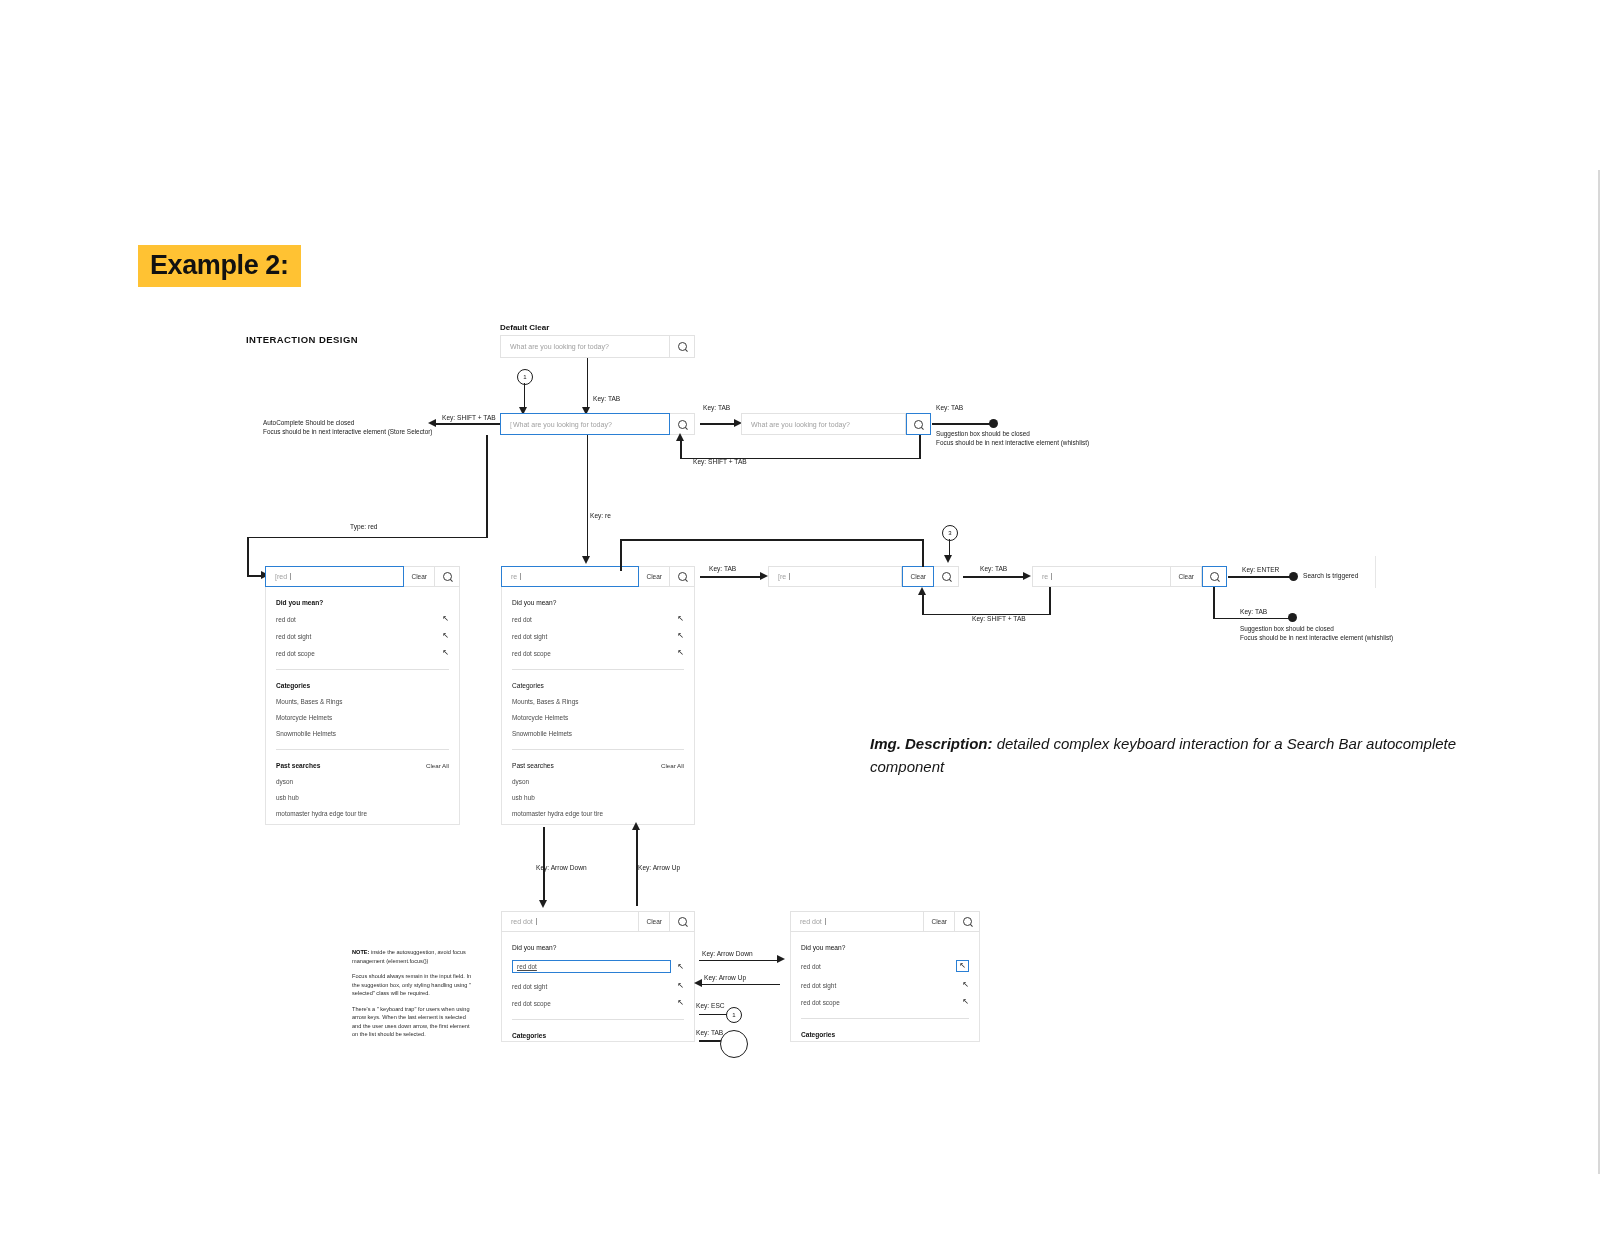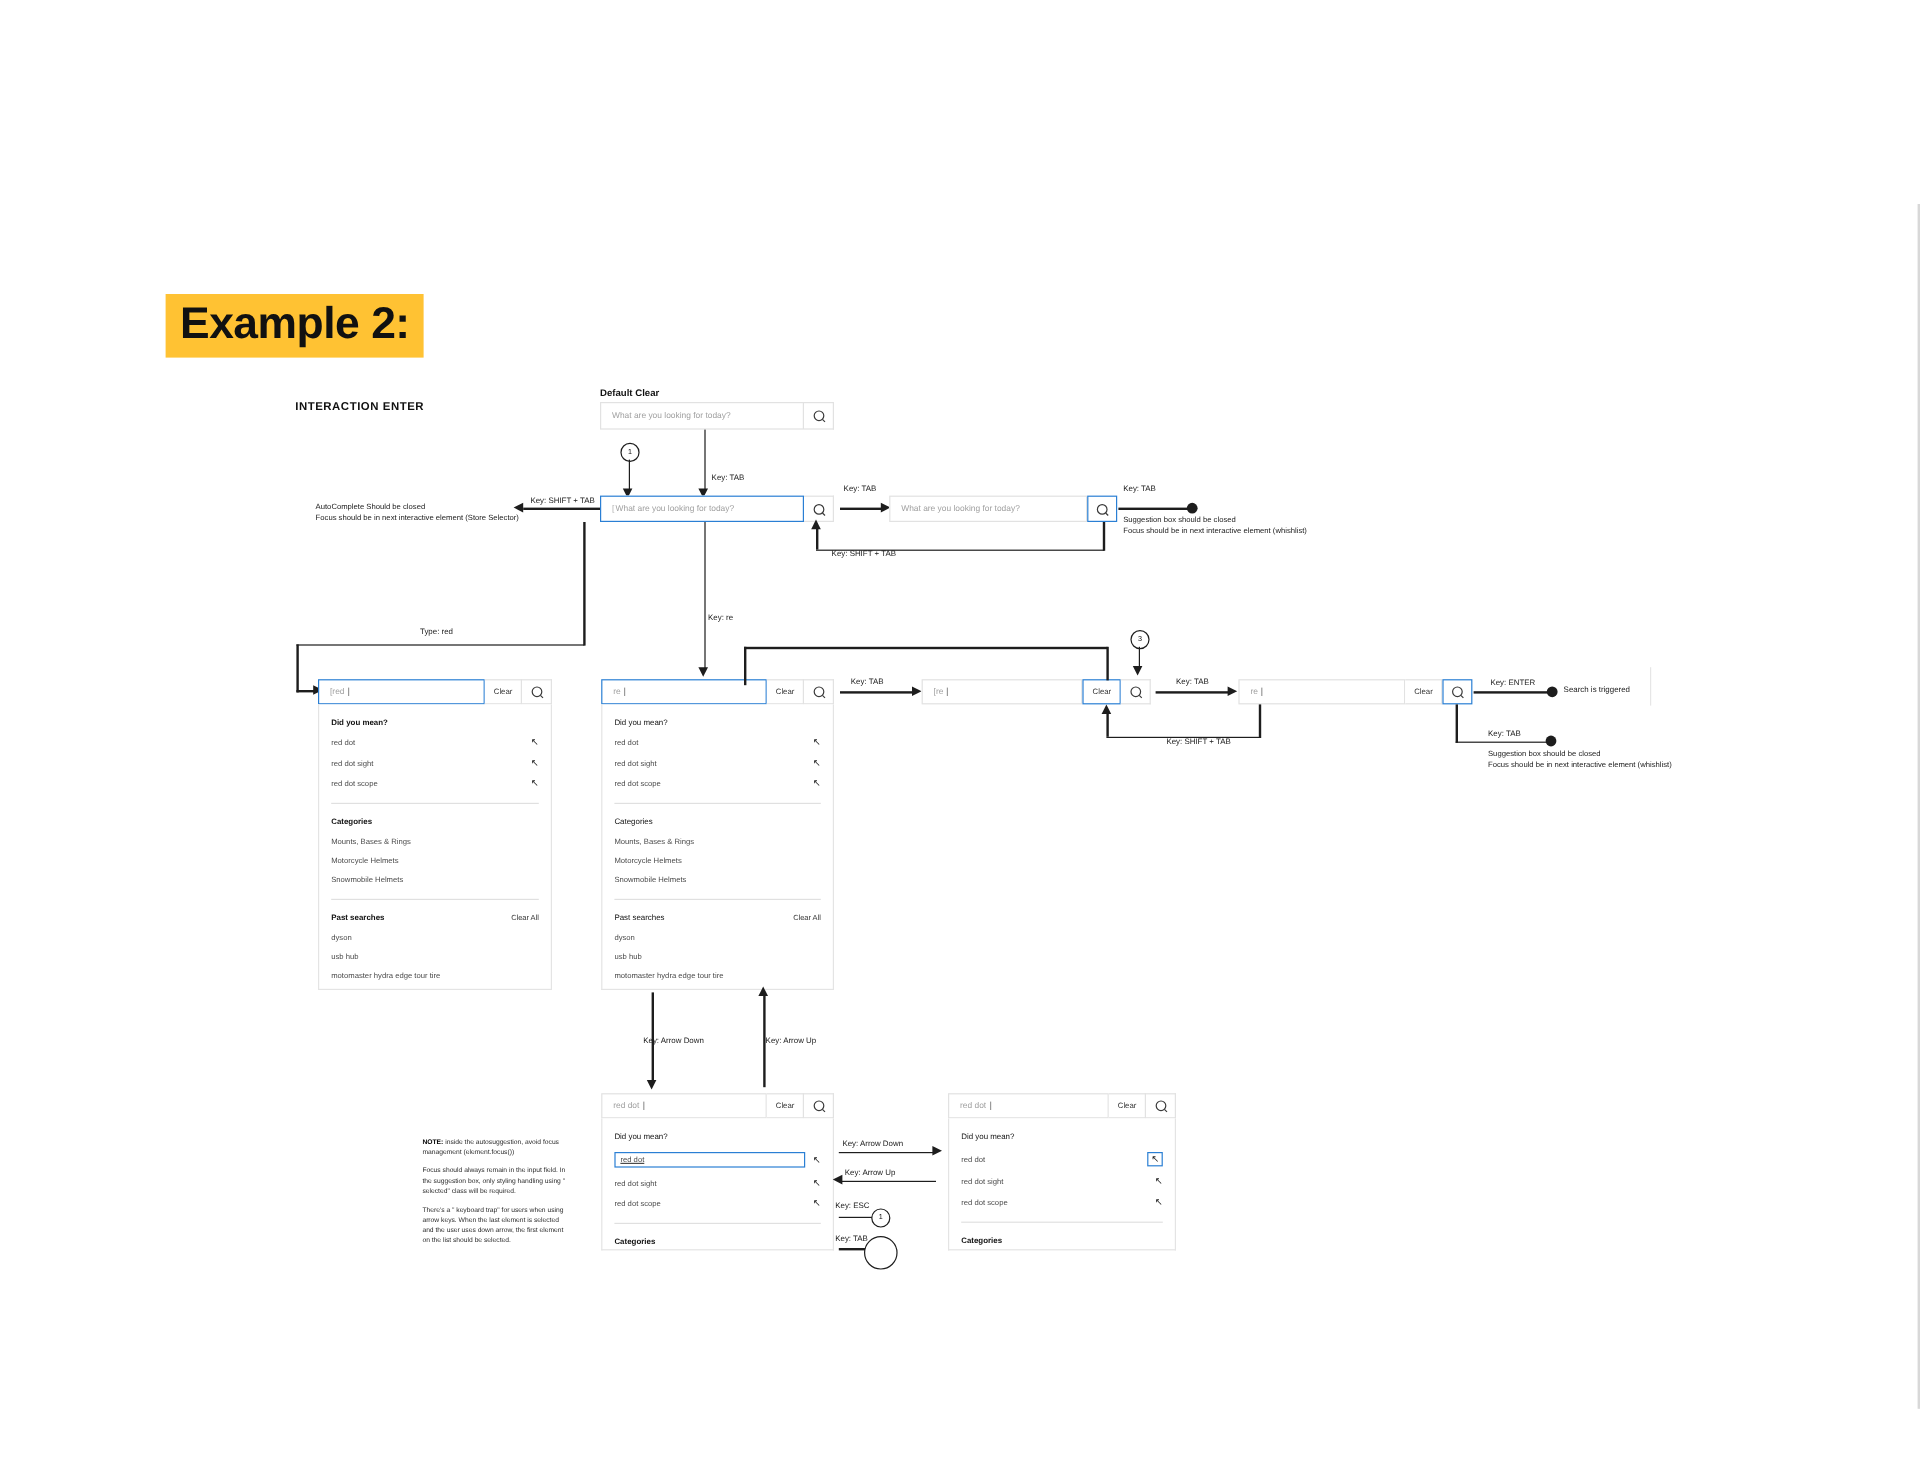--- a/index.html
+++ b/index.html
@@ -8,21 +8,21 @@
     background:#ffffff;
     font-family:"Liberation Sans", sans-serif;
     overflow:hidden;
   }
   .canvas{position:absolute;inset:0;}
   .abs{position:absolute;}
 
   
   #title-row{left:138px;top:245px;display:flex;align-items:center;}
   #title-badge{
-    background:#ffc233;color:#111;font-weight:bold;font-size:37px;
+    background:#ffc233;color:#111;font-weight:bold;font-size:27px;
     padding:6px 12px 8px 12px;line-height:1.05;letter-spacing:-.4px;
   }
   #title-rest{font-size:27px;color:#1a1a1a;margin-left:14px;letter-spacing:-.2px;}
 
   
   #page-rule{right:0px;top:170px;width:2px;height:1004px;background:#d8d8d8;}
 
   
   #section-label{left:246px;top:334px;font-size:9.5px;font-weight:bold;letter-spacing:.45px;color:#111;}
   #default-state-label{left:500px;top:323px;font-size:8px;font-weight:bold;color:#111;}
@@ -89,21 +89,21 @@
 <body>
 
 <div class="canvas">
 
   <div class="abs" id="page-rule"></div>
 
   <div class="abs" id="title-row">
     <span id="title-badge">Example 2:</span>
   </div>
 
-  <div class="abs" id="section-label">INTERACTION ENTER</div>
+  <div class="abs" id="section-label">INTERACTION DESIGN</div>
   <div class="abs" id="default-state-label">Default Clear</div>
 
   <div class="abs sbar" style="left:500px;top:335px;width:195px;height:23px;">
     <div class="field">
       <span>What are you looking for today?</span>
     </div>
     <div class="mag">
       <span class="mg"></span>
     </div>
   </div>
@@ -414,14 +414,17 @@
   <div class="ln lnh" style="left:699px;top:1040px;width:24px;"></div>
   <div class="abs" style="left:720px;top:1030px;width:26px;height:26px;border:1.5px solid #1d1d1d;border-radius:50%;background:#fff;"></div>
   <div class="klabel" style="left:696px;top:1029px;">Key: TAB</div>
 
   <div class="abs" id="note-block">
     <p><b>NOTE:</b><span> inside the autosuggestion, avoid focus management (element.focus())</span></p>
     <p>Focus should always remain in the input field. In the suggestion box,  only styling handling using " selected" class will be required.</p>
     <p>There's a " keyboard trap" for users when using arrow keys. When the last element is selected and the user uses down arrow, the first element on the list should be selected.</p>
   </div>
 
+  <div class="abs" id="img-desc">
+    <b>Img. Description:</b><span> detailed  complex keyboard interaction for a Search Bar autocomplete component</span>
+  </div>
 
 </div>
 
 </body></html>

